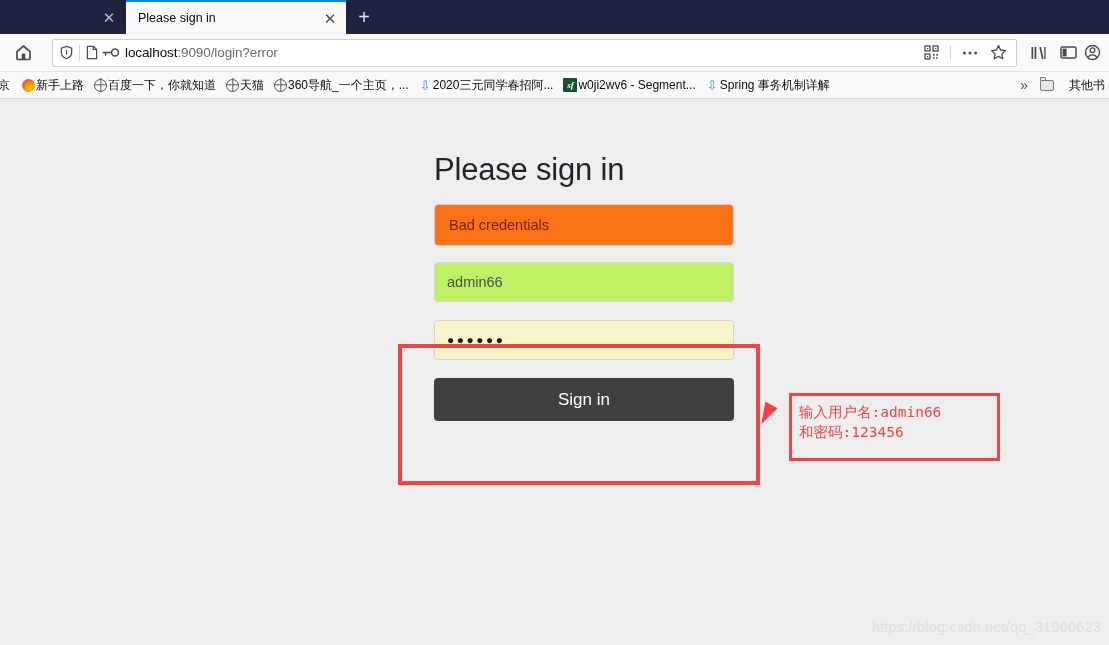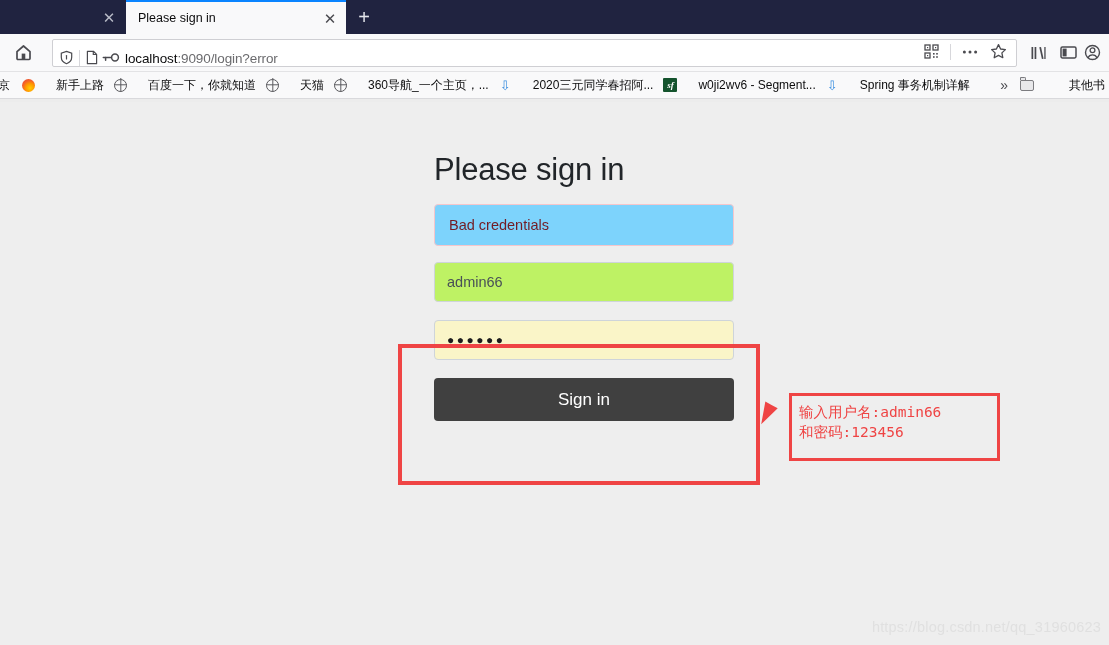--- a/index.html
+++ b/index.html
@@ -93,21 +93,21 @@
     flex: none;
   }
   .urlbar {
     flex: 1;
     height: 28px;
     margin: 0 6px 0 14px;
     background: #ffffff;
     border: 1px solid #cfcfd3;
     border-radius: 2px;
     display: flex;
-    align-items: flex-end;
+    align-items: center;
     box-sizing: border-box;
     min-width: 0;
   }
   .urlbar-left {
     display: flex;
     align-items: center;
     padding: 0 0 0 6px;
     flex: none;
   }
   .vsep {
@@ -159,21 +159,21 @@
     display: flex;
     align-items: center;
     height: 21px;
     padding: 0 5px;
     font-size: 12px;
     color: #0c0c0d;
     white-space: nowrap;
     flex: none;
     border-radius: 2px;
   }
-  .bm .bm-label { margin-left: 21px; }
+  .bm .bm-label { margin-left: 1px; }
   .bm-clip {
     margin-left: -6px;
     padding-left: 0;
     overflow: hidden;
     width: 14px;
   }
   .bm-spacer { flex: 1; }
   .chev {
     font-size: 14px;
     color: #4a4a4f;
@@ -271,21 +271,21 @@
   }
   .signin-title {
     font-size: 31px;
     font-weight: normal;
     color: #212529;
     margin: 0 0 16px 0;
     letter-spacing: -0.2px;
     white-space: nowrap;
   }
   .alert-danger {
-    background: #7dd3fc;
+    background: #f97316;
     color: #721c24;
     border: 1px solid #f5c6cb;
     border-radius: 4px;
     padding: 12px 14px;
     font-size: 14.5px;
     margin-bottom: 16px;
     box-sizing: border-box;
   }
   .form-field {
     width: 300px;

